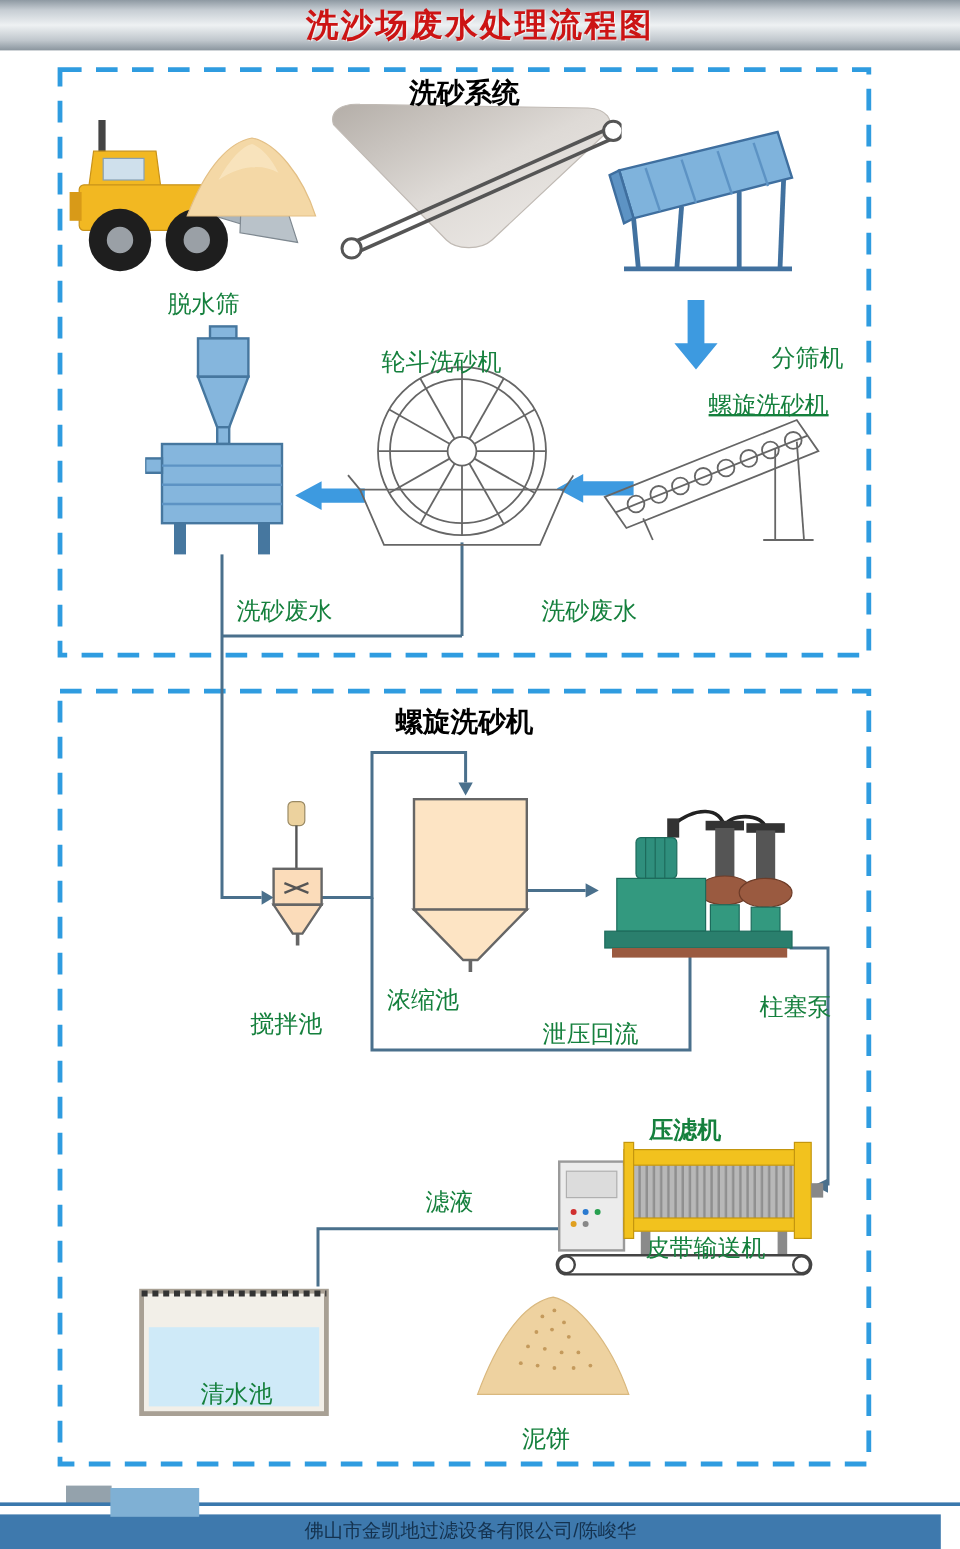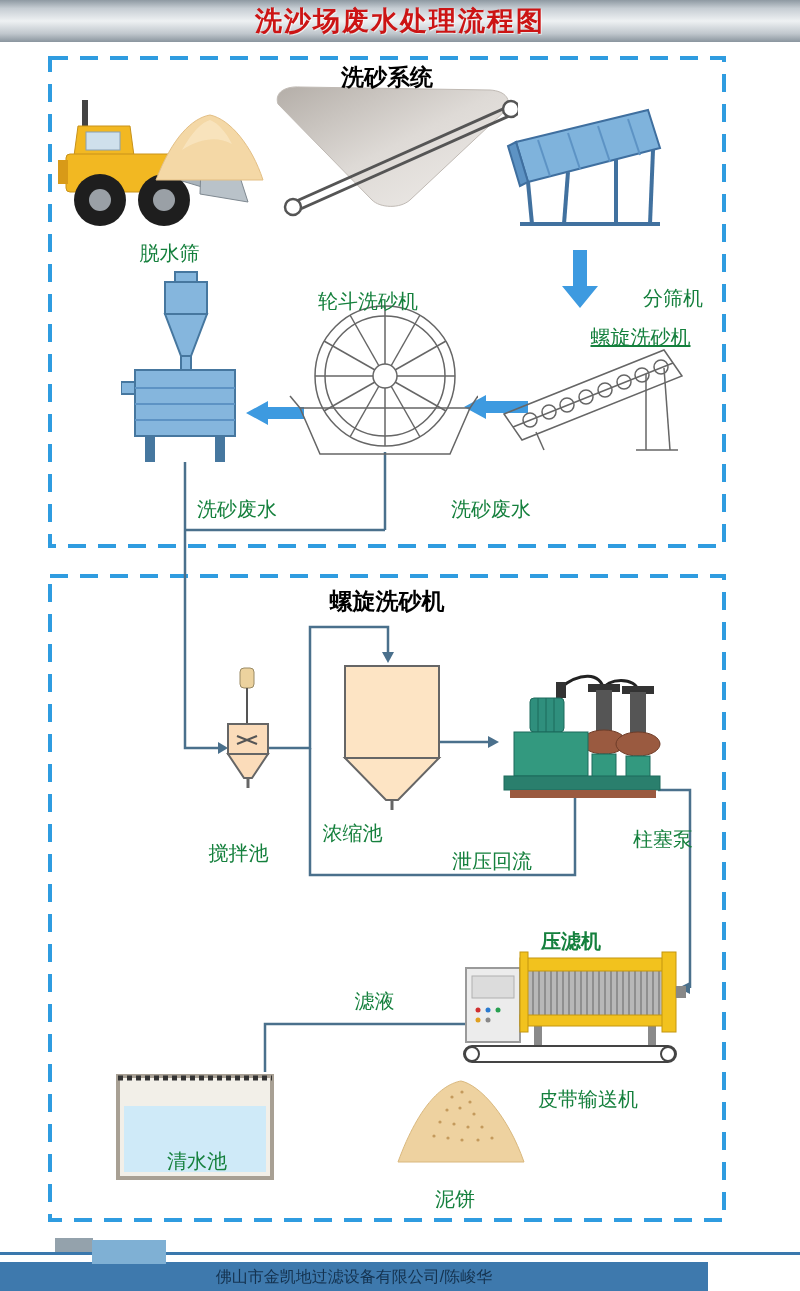--- a/index.html
+++ b/index.html
@@ -14,21 +14,21 @@
     color:#cc1414;letter-spacing:2px;text-shadow:1px 1px 0 rgba(255,255,255,.6);}
   
   .sec-title{z-index:4;text-align:center;font-size:23px;font-weight:bold;color:#000;}
   .lbl{z-index:4;text-align:center;font-size:20px;color:#15803d;}
   svg{display:block;}
   .layer1{z-index:1;} .layer2{z-index:2;}
   
   #foot-tab-gray{left:55px;top:1238px;width:38px;height:16px;background:#94a2ac;z-index:3;}
   #foot-tab-blue{left:92px;top:1240px;width:74px;height:24px;background:#7fb0d4;z-index:4;}
   #foot-line{left:0;top:1252px;width:800px;height:3px;background:#3a78ad;z-index:3;}
-  #foot-bar{left:0;top:1262px;width:708px;height:29px;background:#3e79ad;z-index:3;}
+  #foot-bar{left:0;top:1262px;width:784px;height:29px;background:#3e79ad;z-index:3;}
   #foot-bar .t{width:100%;text-align:center;line-height:29px;font-size:16px;color:#14324f;}
 </style>
 </head>
 <body>
 
 <div id="canvas">
 
   <div id="header" class="abs">
     <div class="t">洗沙场废水处理流程图</div>
   </div>
@@ -274,21 +274,21 @@
     </g>
   </svg>
 
   <div class="abs lbl" style="left:186px;top:800px;width:105px;margin-top:40px;">搅拌池</div>
   <div class="abs lbl" style="left:300px;top:820px;width:105px;">浓缩池</div>
   <div class="abs lbl" style="left:608px;top:826px;width:110px;">柱塞泵</div>
   <div class="abs lbl" style="left:412px;top:848px;width:160px;text-align:center;">泄压回流</div>
   <div class="abs lbl" style="left:516px;top:928px;width:110px;font-weight:bold;">压滤机</div>
   <div class="abs lbl" style="left:327px;top:988px;width:95px;">滤液</div>
   <div class="abs lbl" style="left:142px;top:1148px;width:110px;">清水池</div>
-  <div class="abs lbl" style="left:508px;top:1086px;width:160px;">皮带输送机</div>
+  <div class="abs lbl" style="left:508px;top:1027px;width:160px;">皮带输送机</div>
   <div class="abs lbl" style="left:405px;top:1186px;width:100px;">泥饼</div>
 
   <div id="foot-tab-gray" class="abs"></div>
   <div id="foot-tab-blue" class="abs"></div>
   <div id="foot-line" class="abs"></div>
   <div id="foot-bar" class="abs">
     <div class="t">佛山市金凯地过滤设备有限公司/陈峻华</div>
   </div>
 
 </div>

